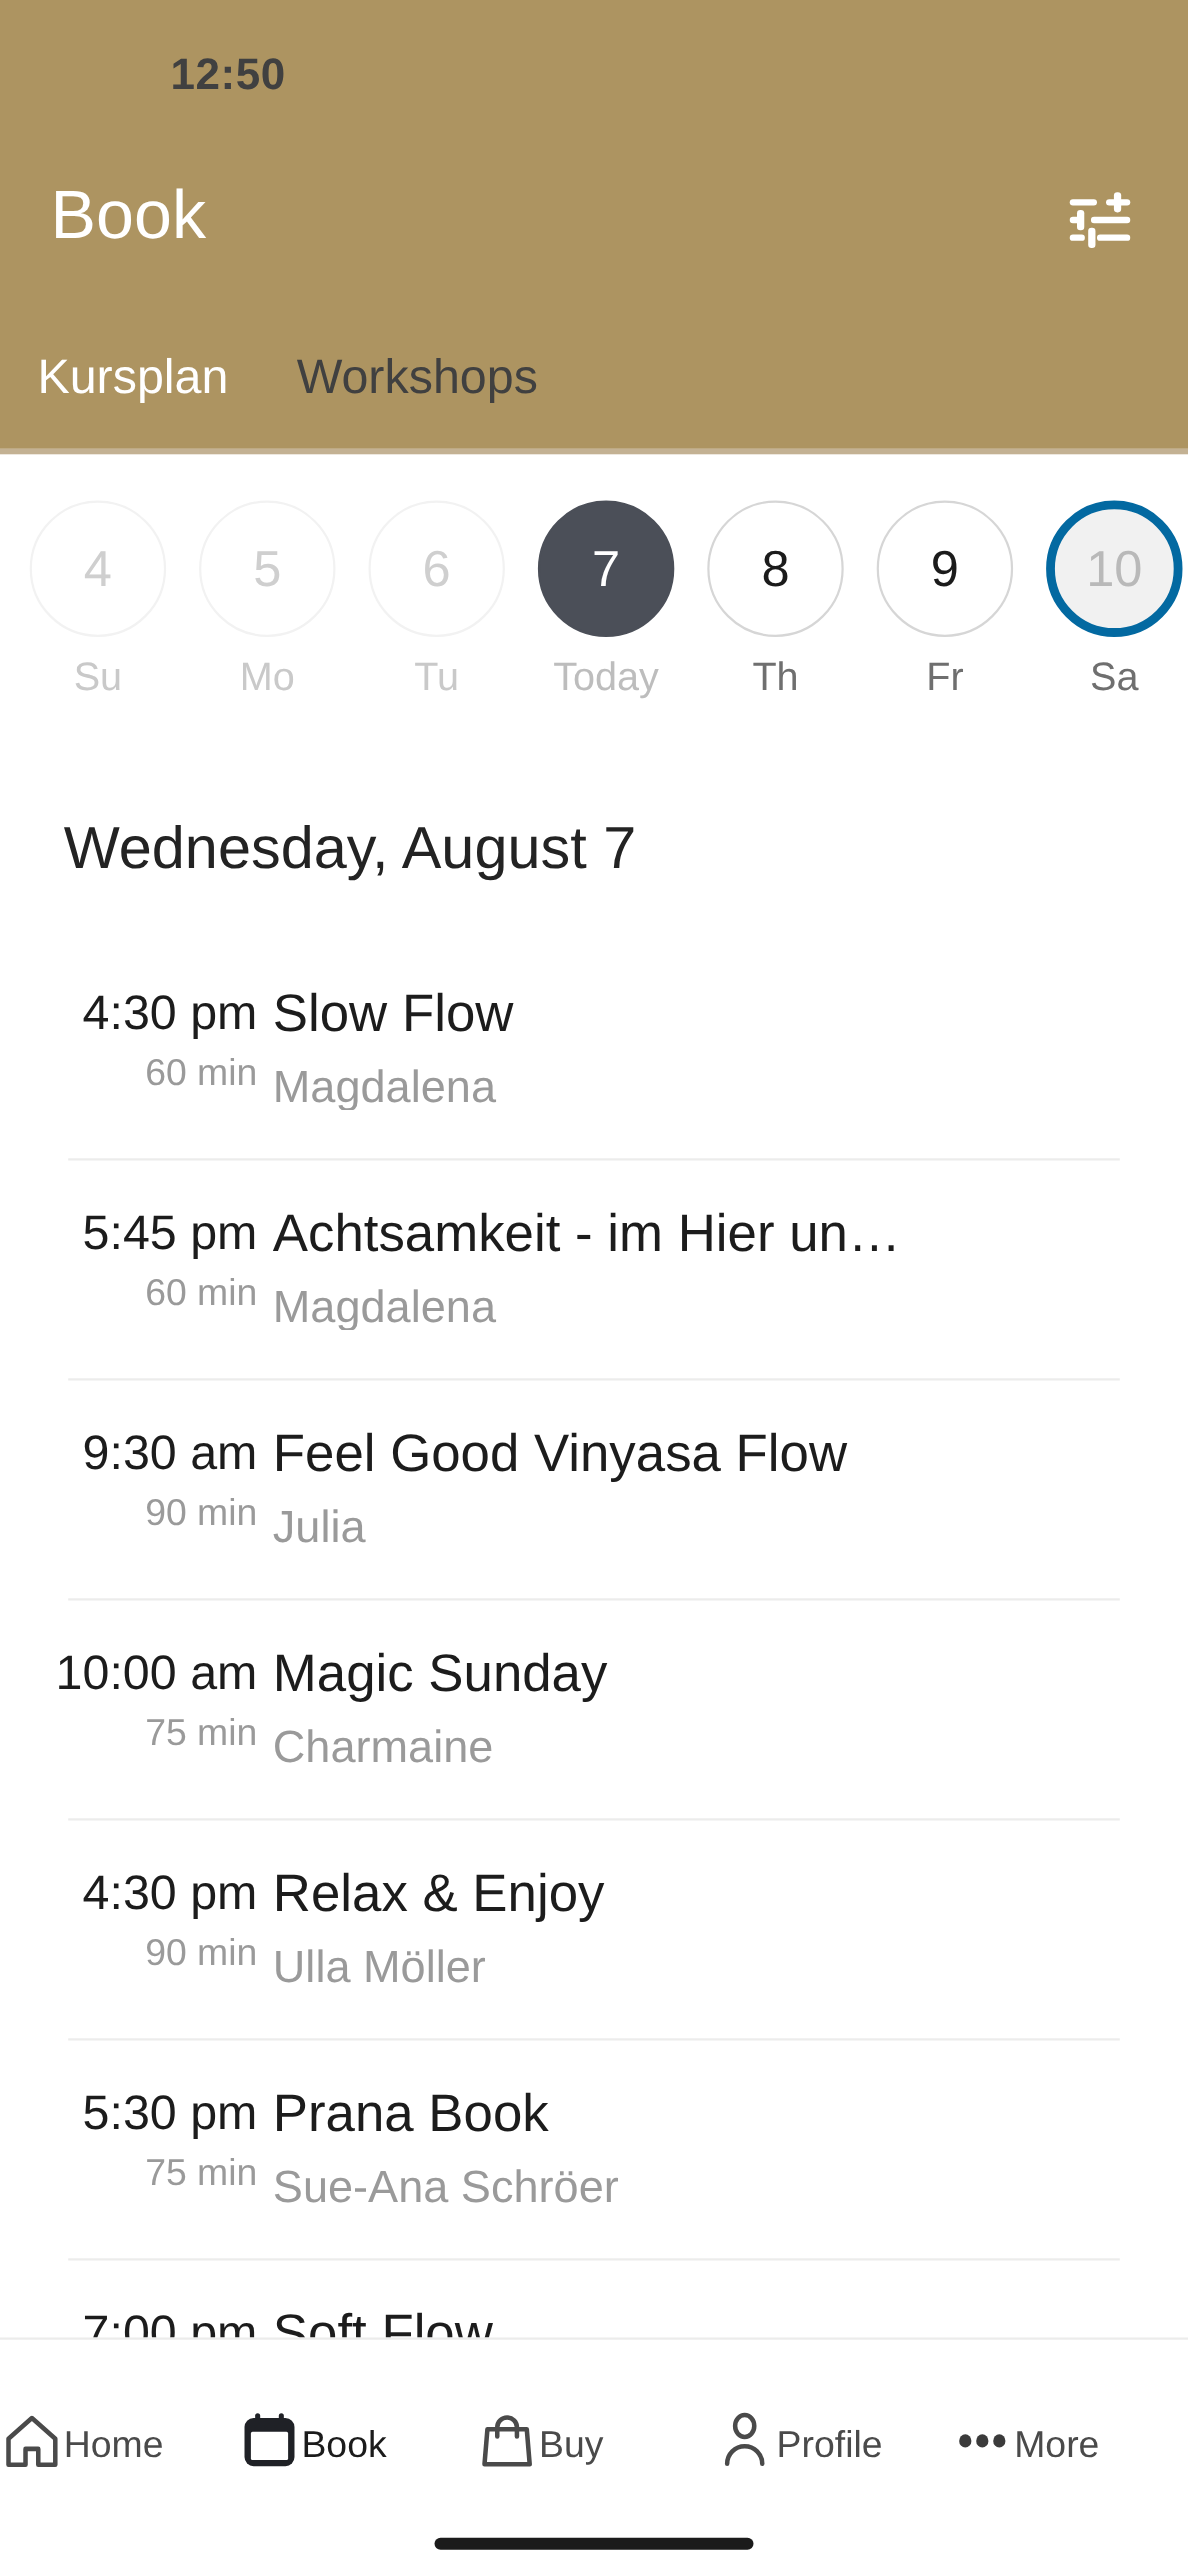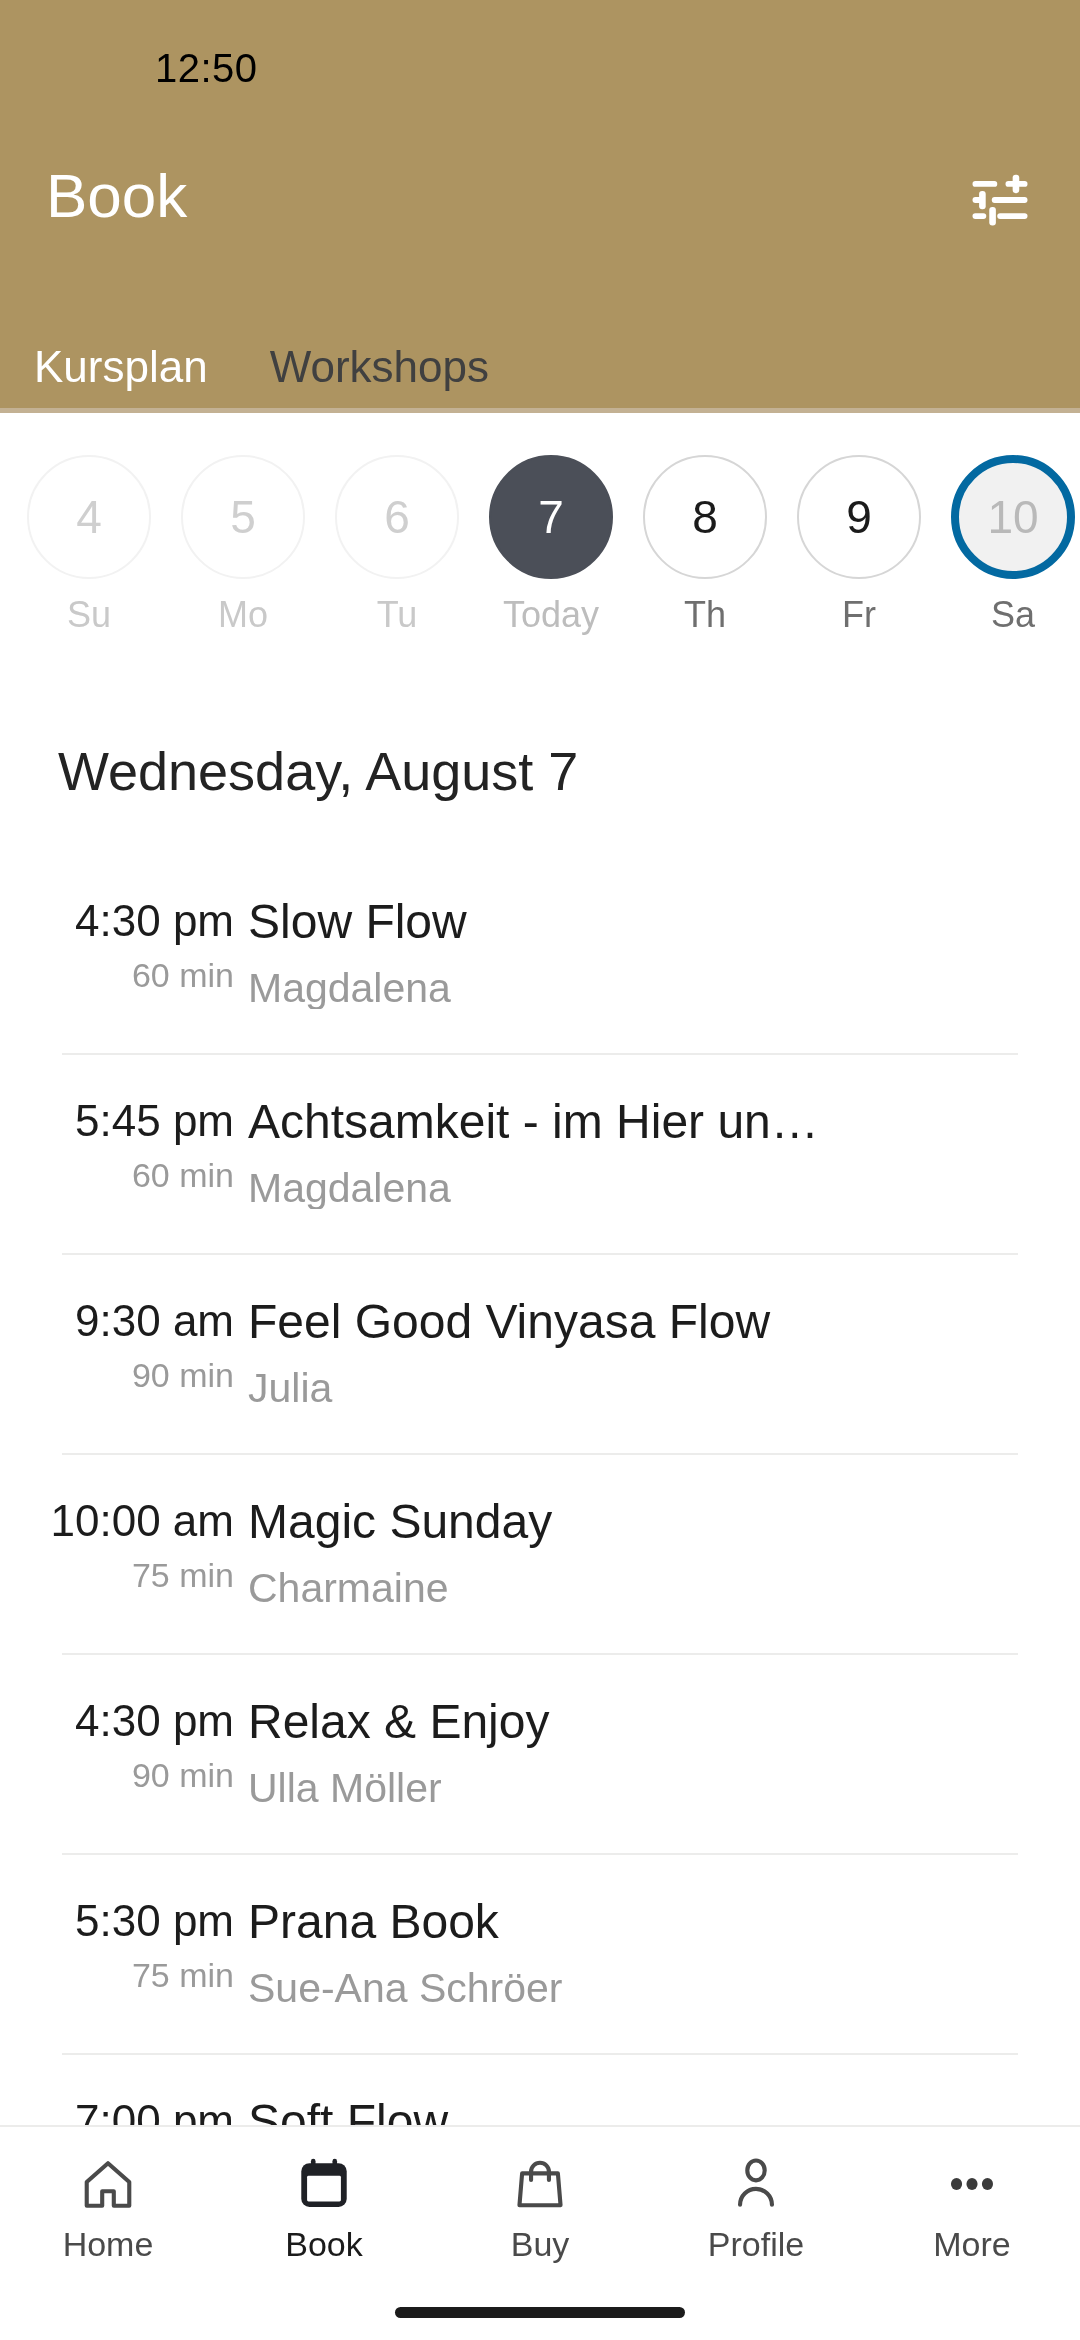--- a/index.html
+++ b/index.html
@@ -18,39 +18,39 @@
   }
   .header-underline {
     position:absolute; top:408px; left:0; width:1080px; height:5px;
     background:#c3b193;
   }
   .statusbar {
     position:absolute; top:0; left:0; width:1080px; height:108px;
   }
   .status-time {
     position:absolute; left:155px; top:48px;
-    font-size:40px; color:#000000; letter-spacing:0.5px;
-    line-height:40px; font-weight:400;
+    font-size:40px; color:#404040; letter-spacing:0.5px;
+    line-height:40px; font-weight:700;
   }
   .appbar {
     position:absolute; top:140px; left:0; width:1080px; height:120px;
   }
   .app-title {
     position:absolute; left:46px; top:-4px;
     font-size:62px; color:#ffffff; font-weight:400; line-height:120px;
   }
   .filter-btn {
     position:absolute; right:42px; top:22px;
     width:76px; height:76px;
     display:flex; align-items:center; justify-content:center;
     cursor:pointer;
   }
   .tabs {
     position:absolute; top:315px; left:0; width:1080px; height:80px;
-    display:flex; align-items:flex-end;
+    display:flex; align-items:flex-start;
   }
   .tab {
     font-size:44px; line-height:56px; font-weight:400;
     padding:0 0 0 0; cursor:pointer; white-space:nowrap;
   }
   .tab.active { color:#ffffff; margin-left:34px; }
   .tab.inactive { color:#404040; margin-left:62px; }
 
   
   .datestrip {
@@ -124,21 +124,21 @@
   
   .bottomnav {
     position:absolute; bottom:0; left:0; width:1080px; height:215px;
     background:#ffffff; border-top:2px solid #ececeb;
   }
   .navitems {
     position:absolute; top:0; left:0; width:1080px; height:160px;
     display:flex;
   }
   .navitem {
-    flex:1; display:flex; flex-direction:column; align-items:center;
+    flex:1; display:flex; flex-direction:row; align-items:center;
     justify-content:flex-start; padding-top:24px; cursor:pointer;
   }
   .navicon { height:66px; display:flex; align-items:center; justify-content:center; }
   .navlabel { margin-top:8px; font-size:34px; line-height:38px; color:#4a4a4a; }
   .navlabel.active { color:#1b1b1b; }
   .homebar {
     position:absolute; bottom:22px; left:50%; transform:translateX(-50%);
     width:290px; height:11px; border-radius:6px; background:#1b1b1b;
   }
 </style>

